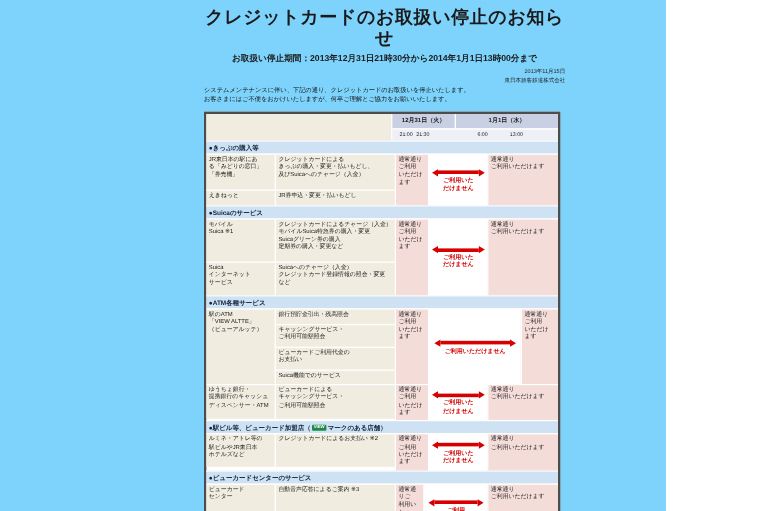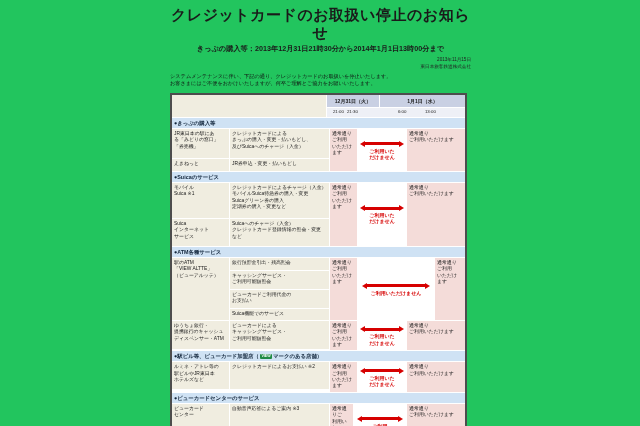--- a/index.html
+++ b/index.html
@@ -1,17 +1,17 @@
 <!DOCTYPE html>
 <html><head>
 <meta charset="utf-8">
 <style>
   html,body{margin:0;padding:0;background:#ffffff;}
-  .canvas{position:relative;width:640px;height:426px;background:#22c55e;overflow:hidden;
-          font-family:"Liberation Sans","DejaVu Sans",sans-serif;color:#1a1a1a;}
+  .canvas{position:relative;width:527px;height:426px;background:#7dd3fc;overflow:hidden;
+          font-family:"Liberation Sans","DejaVu Sans",sans-serif;color:#1a1a1a;padding-left:28px;}
   .doc{position:absolute;left:170px;top:6px;width:301px;}
   .title{font-size:15px;font-weight:bold;text-align:center;letter-spacing:0.5px;line-height:1.2;}
   .subtitle{font-size:7.2px;font-weight:bold;text-align:center;margin-top:2px;}
   .meta{font-size:4.6px;text-align:right;line-height:1.5;margin-top:3px;color:#222;}
   .intro{font-size:5.2px;line-height:1.45;margin-top:2px;color:#111;}
   .pre{white-space:pre-line;}
 
   .tbl{margin-top:5px;border:2px solid #4d4d4d;background:#ffffff;width:297px;box-sizing:border-box;}
   .thead{display:flex;}
   .th-blank{width:157px;background:#f0ede0;border-right:1px solid #ffffff;box-sizing:border-box;}
@@ -44,21 +44,21 @@
   .arrow .ab{flex:1;height:3px;background:#d60000;}
   .arrow .ar{width:0;height:0;border-top:3px solid transparent;border-bottom:3px solid transparent;border-left:5px solid #d60000;}
 </style>
 </head>
 <body>
 
 <div class="canvas">
   <div class="doc">
 
     <div class="title">クレジットカードのお取扱い停止のお知らせ</div>
-    <div class="subtitle">きっぷの購入等：2013年12月31日21時30分から2014年1月1日13時00分まで</div>
+    <div class="subtitle">お取扱い停止期間：2013年12月31日21時30分から2014年1月1日13時00分まで</div>
 
     <div class="meta">
       <div>2013年11月15日</div>
       <div>東日本旅客鉄道株式会社</div>
     </div>
 
     <div class="intro">
       <div>システムメンテナンスに伴い、下記の通り、クレジットカードのお取扱いを停止いたします。</div>
       <div>お客さまにはご不便をおかけいたしますが、何卒ご理解とご協力をお願いいたします。</div>
     </div>

